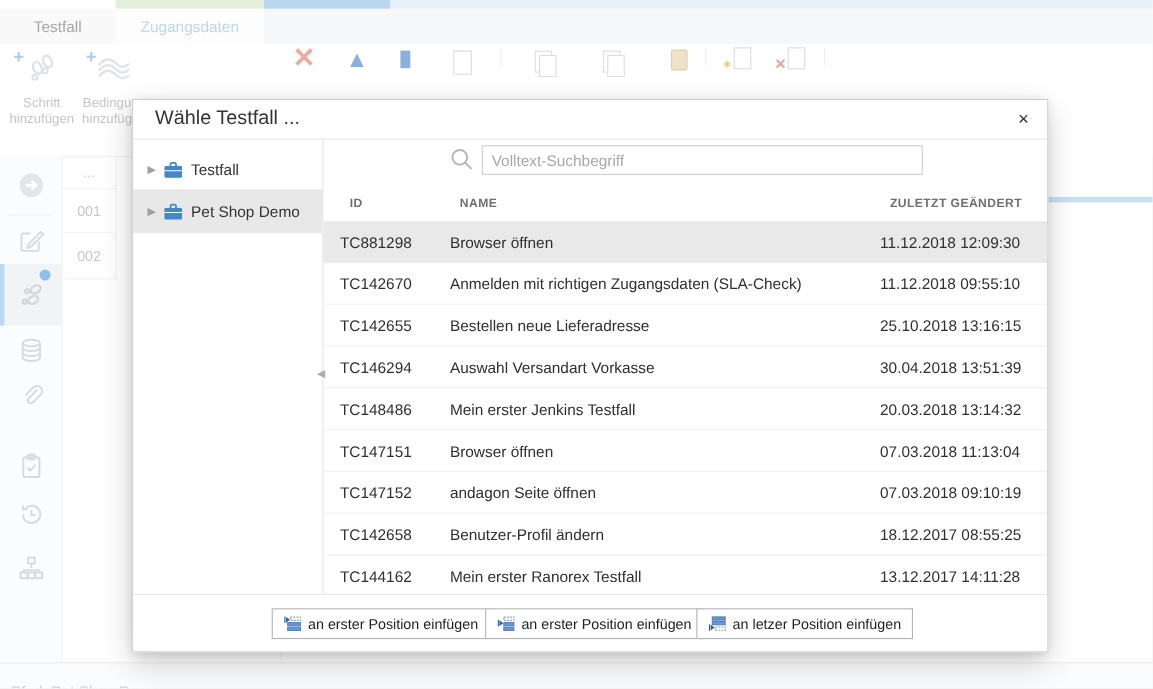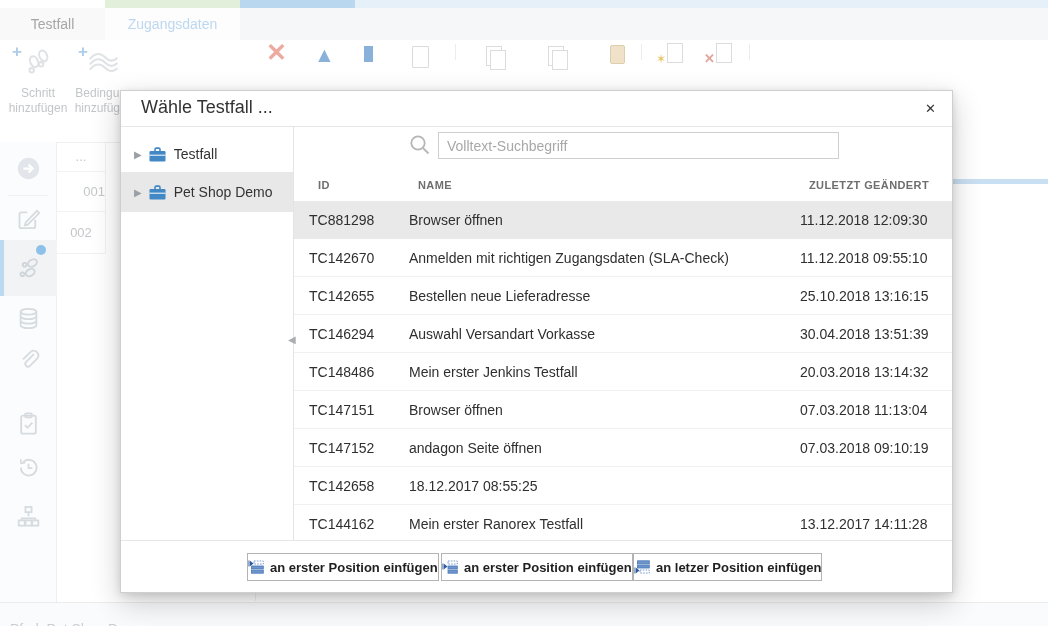--- a/index.html
+++ b/index.html
@@ -83,22 +83,22 @@
 
   .grid3{display:grid;grid-template-columns:100px 391px 1fr;padding-left:15px;align-items:center;}
   .dlg-header{position:absolute;left:0;right:0;top:43px;height:32px;
               font-size:11px;font-weight:bold;color:#6e6e6e;letter-spacing:.4px;padding-left:24px;}
   .dlg-list{position:absolute;left:0;right:0;top:75px;height:328px;overflow:hidden;}
   .dlg-row{height:37px;border-bottom:1px solid #f1f1f1;font-size:14px;color:#2f2f2f;cursor:pointer;}
   .dlg-row.sel{background:#e9e9e9;border-bottom:1px solid #e9e9e9;}
 
   .dlg-footer{position:absolute;left:0;right:0;bottom:0;height:51px;border-top:1px solid #e7e7e7;background:#fff;}
   .ins-btn{position:absolute;top:12px;height:28px;box-sizing:border-box;border:1px solid #b3b3b3;background:#fff;
-           display:flex;align-items:center;gap:6px;padding:0 0;font-size:13px;color:#1f1f1f;cursor:pointer;
-           font-family:"Liberation Sans", sans-serif;font-weight:bold;}
+           display:flex;align-items:center;gap:6px;padding:0 10px;font-size:13px;color:#1f1f1f;cursor:pointer;
+           font-family:"Liberation Sans", sans-serif;}
   .ins-btn svg{flex:0 0 auto;}
 </style>
 </head>
 <body>
 
 <div id="screen">
 
   <div class="abs strip s1"></div>
   <div class="abs strip s2"></div>
   <div class="abs strip s3"></div>
@@ -156,21 +156,21 @@
     <span class="peek" style="left:656px;top:3px;font-size:12px;color:#e8c66a;">✶<span class="peek-doc2" style="display:inline-block;margin-left:1px;"></span></span>
     <span class="peek" style="left:704px;top:3px;font-size:13px;color:#e3a49a;font-weight:bold;">✕<span class="peek-doc2" style="display:inline-block;margin-left:1px;"></span></span>
     <span class="sep" style="left:749px;"></span>
   </div>
 
   <div class="abs hline" style="left:57px;top:142px;width:198px;"></div>
   <div class="abs vline" style="left:255px;top:142px;height:459px;"></div>
   <div class="abs stepcell" style="top:142px;height:30px;">
     <span>...</span>
   </div>
-  <div class="abs stepcell" style="top:172px;height:40px;justify-content:flex-end;">
+  <div class="abs stepcell" style="top:172px;height:40px;">
     <span>001</span>
   </div>
   <div class="abs stepcell" style="top:212px;height:42px;">
     <span>002</span>
   </div>
   <div class="abs bluebar"></div>
 
   <div class="abs sidebar">
     <div class="side-active"></div>
     <div class="side-activebar"></div>
@@ -317,20 +317,21 @@
             <span>Browser öffnen</span>
             <span>07.03.2018 11:13:04</span>
         </div>
         <div class="dlg-row grid3">
           <span>TC147152</span>
             <span>andagon Seite öffnen</span>
             <span>07.03.2018 09:10:19</span>
         </div>
         <div class="dlg-row grid3">
           <span>TC142658</span>
+            <span>Benutzer-Profil ändern</span>
             <span>18.12.2017 08:55:25</span>
         </div>
         <div class="dlg-row grid3">
           <span>TC144162</span>
             <span>Mein erster Ranorex Testfall</span>
             <span>13.12.2017 14:11:28</span>
         </div>
       </div>
     </div>
 

